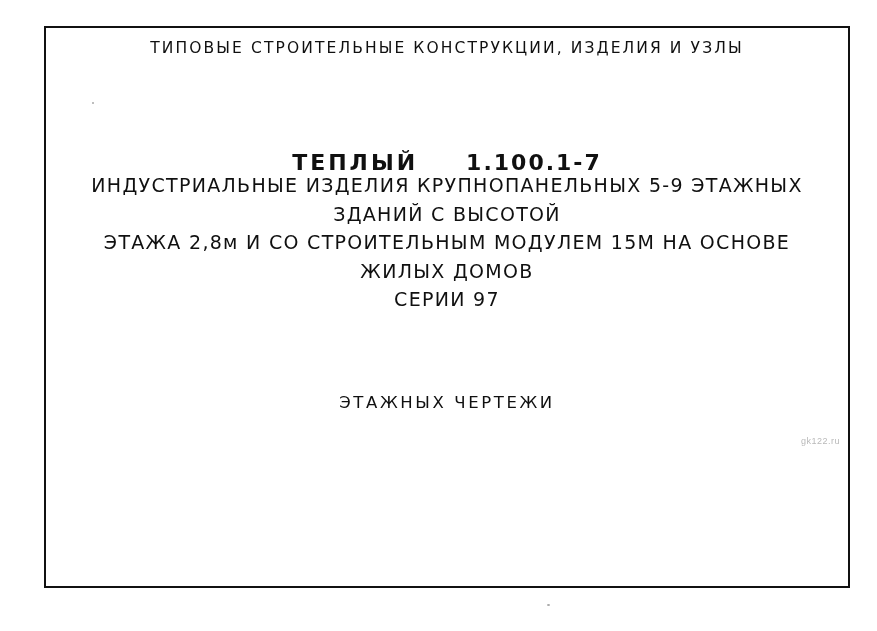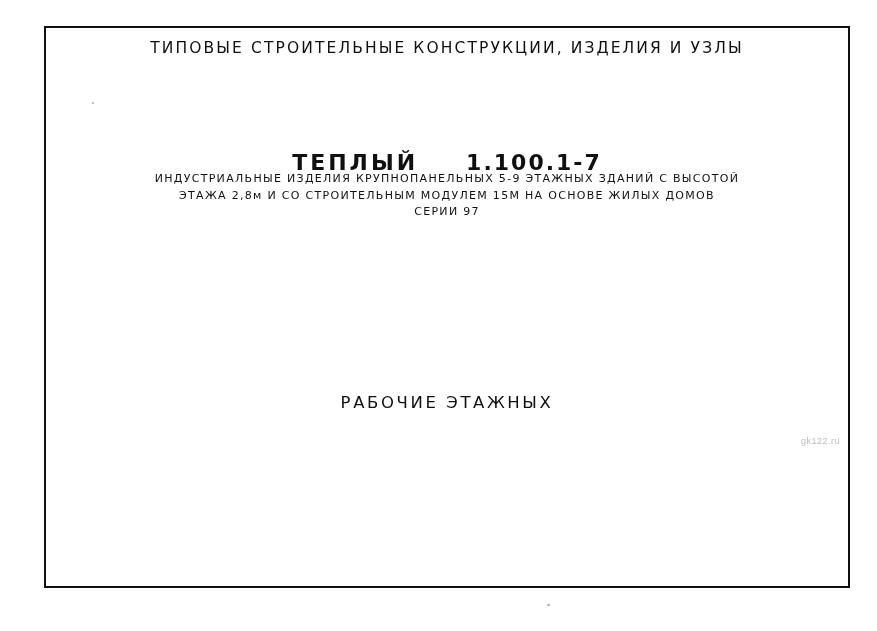--- a/index.html
+++ b/index.html
@@ -53,21 +53,21 @@
   }
   .series-line .series-num {
     margin-left: 48px;
     letter-spacing: 2px;
   }
   .desc-block {
     position: absolute;
     left: 12px;
     right: 12px;
     top: 143px;
-    font-size: 11px;
+    font-size: 19px;
     letter-spacing: 1.3px;
     line-height: 1.5;
   }
   .issue-line {
     position: absolute;
     left: 0;
     right: 0;
     top: 232px;
     font-size: 16.5px;
     font-weight: 700;
@@ -120,20 +120,20 @@
     <div class="doc-text series-line">
       <span>ТЕПЛЫЙ</span><span class="series-num">1.100.1-7</span>
     </div>
 
     <div class="doc-text desc-block">ИНДУСТРИАЛЬНЫЕ ИЗДЕЛИЯ КРУПНОПАНЕЛЬНЫХ 5-9 ЭТАЖНЫХ ЗДАНИЙ С ВЫСОТОЙ
 ЭТАЖА 2,8м И СО СТРОИТЕЛЬНЫМ МОДУЛЕМ 15М НА ОСНОВЕ ЖИЛЫХ ДОМОВ
 СЕРИИ 97</div>
 
 
 
-    <div class="doc-text working-line">РАБОЧИЕ ЭТАЖНЫХ</div>
+    <div class="doc-text working-line">ЭТАЖНЫХ ЧЕРТЕЖИ</div>
 
     <div class="watermark">gk122.ru</div>
 
     <div class="speck s1"></div>
   </div>
   <div class="speck s2"></div>
 </div>
 
 </body></html>

